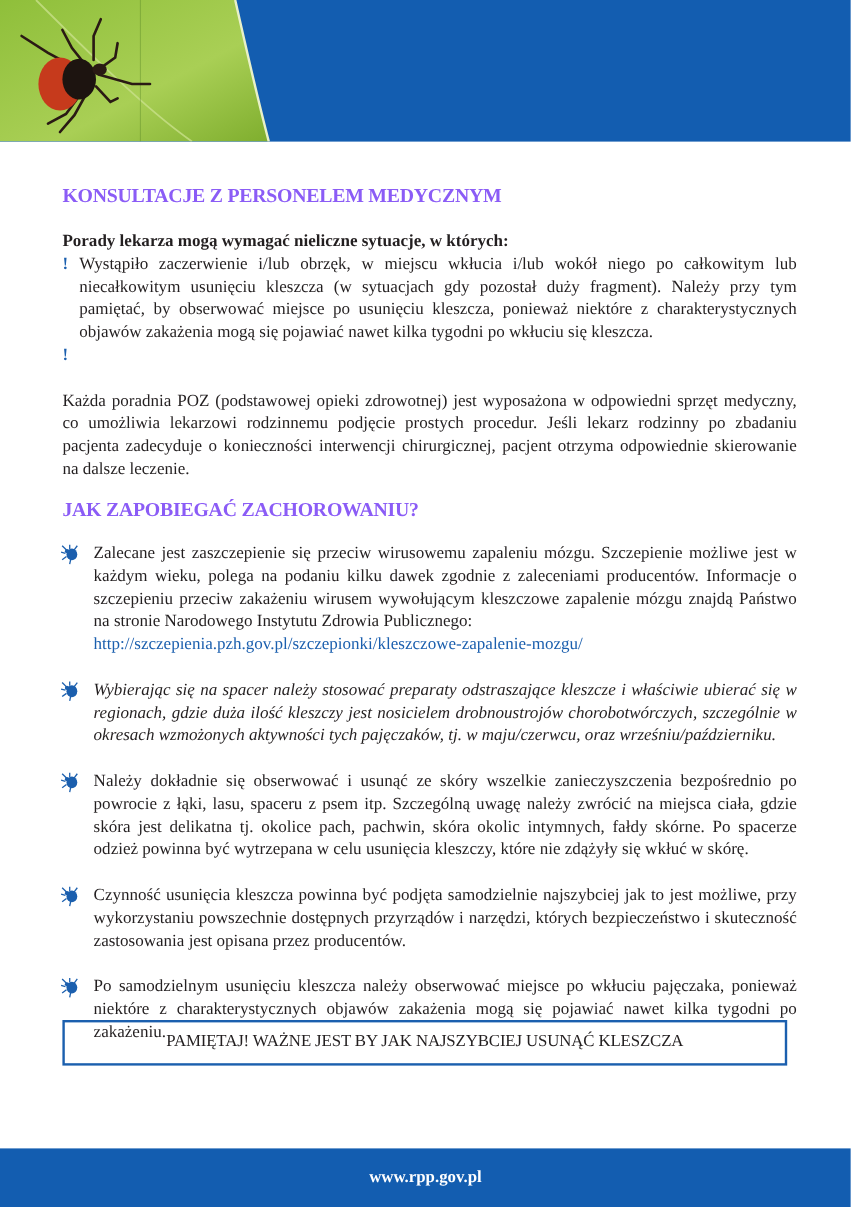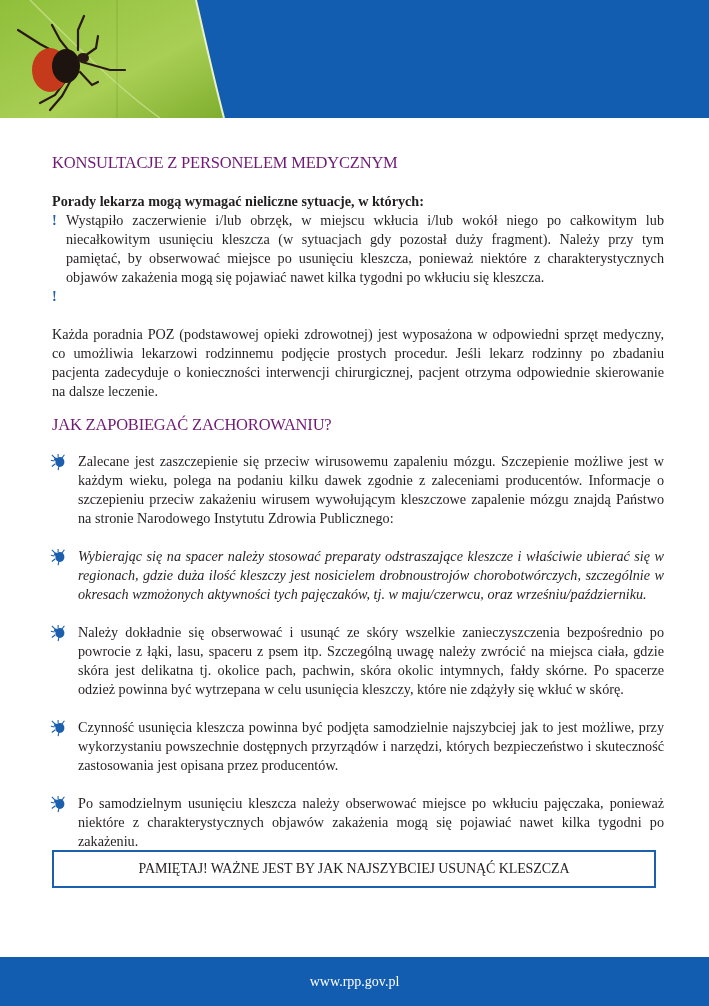--- a/index.html
+++ b/index.html
@@ -24,21 +24,21 @@
       position: absolute; left: 0; top: 56px; width: 150px;
       font-family: "Liberation Sans", "DejaVu Sans", sans-serif;
       font-size: 13.5px; color: #ffffff; letter-spacing: -0.2px;
       transform: scaleX(0.88); transform-origin: center;
     }
     .content {
       position: absolute; left: 52px; top: 150px; width: 612px;
       font-size: 14.2px; line-height: 19px;
     }
     h2 {
-      margin: 0; color: #701a75; font-size: 16.5px; font-weight: normal;
+      margin: 0; color: #8b5cf6; font-size: 16.5px; font-weight: bold;
       letter-spacing: -0.2px; line-height: 20px;
     }
     .h1 { position: absolute; top: 3px; left: 0; }
     .h2 { position: absolute; top: 265px; left: 0; }
     .intro { position: absolute; top: 42px; left: 0; width: 612px; font-weight: bold; }
     .warn-list { position: absolute; top: 61px; left: 0; width: 612px; margin: 0; padding: 0; list-style: none; }
     .warn-item { position: relative; padding-left: 14px; text-align: justify; }
     .warn-mark {
       position: absolute; left: 0; top: 0; color: #1b5fae; font-weight: bold;
     }
@@ -50,21 +50,21 @@
     .callout {
       position: absolute; left: 52px; top: 850px; width: 604px; height: 38px;
       border: 2px solid #1b5fae; box-sizing: border-box;
       display: flex; align-items: center; justify-content: center;
       font-size: 14px; letter-spacing: -0.1px; color: #231f20;
     }
     .footer {
       position: absolute; left: 0; top: 957px; width: 709px; height: 49px;
       background: #135db0; display: flex; align-items: center; justify-content: center;
     }
-    .footer-url { color: #ffffff; font-size: 14px; font-weight: normal; text-decoration: none; }
+    .footer-url { color: #ffffff; font-size: 14px; font-weight: bold; text-decoration: none; }
   </style>
 </head>
 <body>
 
 <div class="header">
   <svg class="leaf" viewBox="0 0 230 118" xmlns="http://www.w3.org/2000/svg">
     <defs>
       <linearGradient id="lg" x1="0" y1="0" x2="1" y2="1">
         <stop offset="0" stop-color="#8fbf3a"></stop>
         <stop offset="0.6" stop-color="#a9cf55"></stop>
@@ -119,20 +119,21 @@
             <path d="M5,9 L1,8"></path>
             <path d="M6,12 L2,15"></path>
             <path d="M10,14 L9,19"></path>
             <path d="M9,5 L9,1"></path>
             <path d="M13,6 L16,2"></path>
           </g>
           <ellipse cx="11" cy="10" rx="5" ry="5.5" fill="#1b5fae"></ellipse>
           <circle cx="6.5" cy="7" r="2" fill="#1b5fae"></circle>
         </svg>
       <span>Zalecane jest zaszczepienie się przeciw wirusowemu zapaleniu mózgu. Szczepienie możliwe jest w każdym wieku, polega na podaniu kilku dawek zgodnie z zaleceniami producentów. Informacje o szczepieniu przeciw zakażeniu wirusem wywołującym kleszczowe zapalenie mózgu znajdą Państwo na stronie Narodowego Instytutu Zdrowia Publicznego:</span><br>
+      <a class="link" href="#">http://szczepienia.pzh.gov.pl/szczepionki/kleszczowe-zapalenie-mozgu/</a>
     </li>
     <li class="tick-item" style="margin-bottom:19px;font-style:italic;">
       <svg class="tick-icon" viewBox="0 0 20 20">
           <g stroke="#1b5fae" stroke-width="1.2" fill="none">
             <path d="M6,6 L2,2"></path>
             <path d="M5,9 L1,8"></path>
             <path d="M6,12 L2,15"></path>
             <path d="M10,14 L9,19"></path>
             <path d="M9,5 L9,1"></path>
             <path d="M13,6 L16,2"></path>

